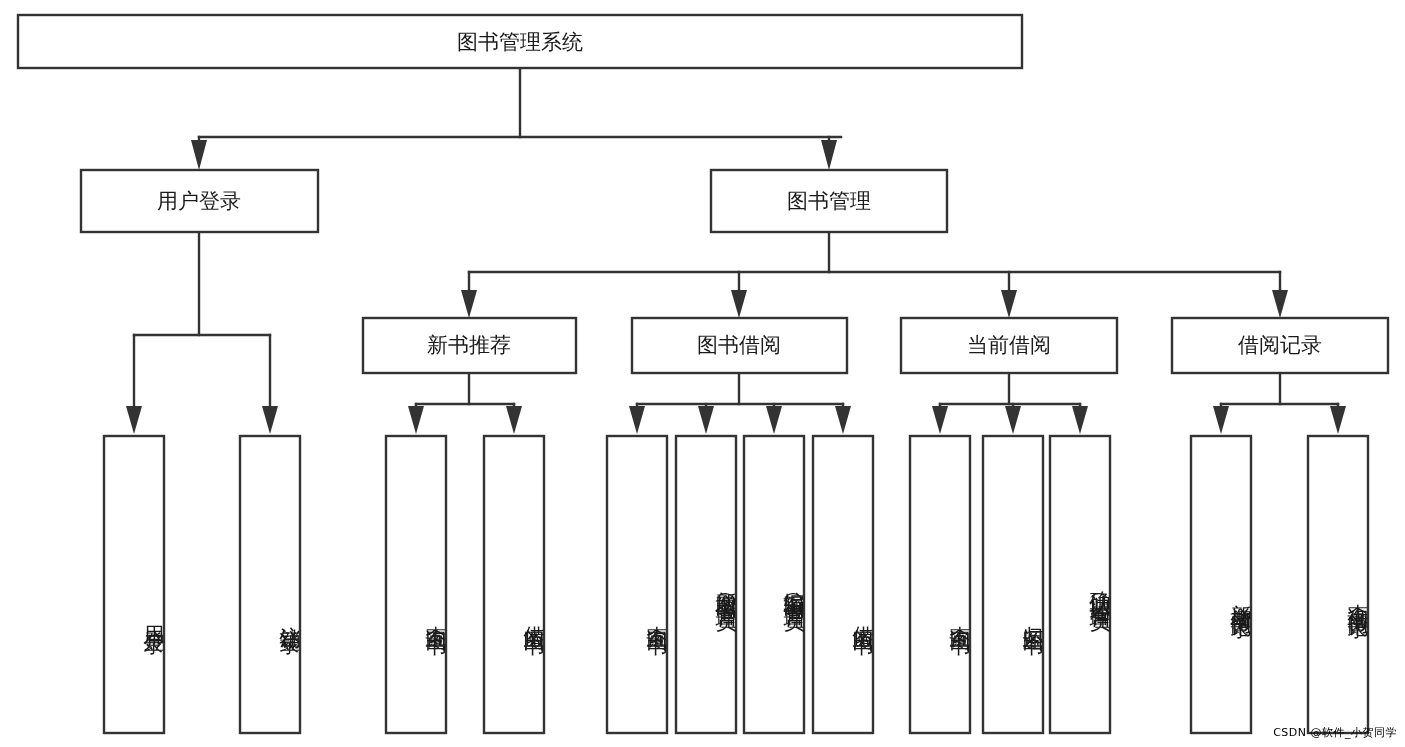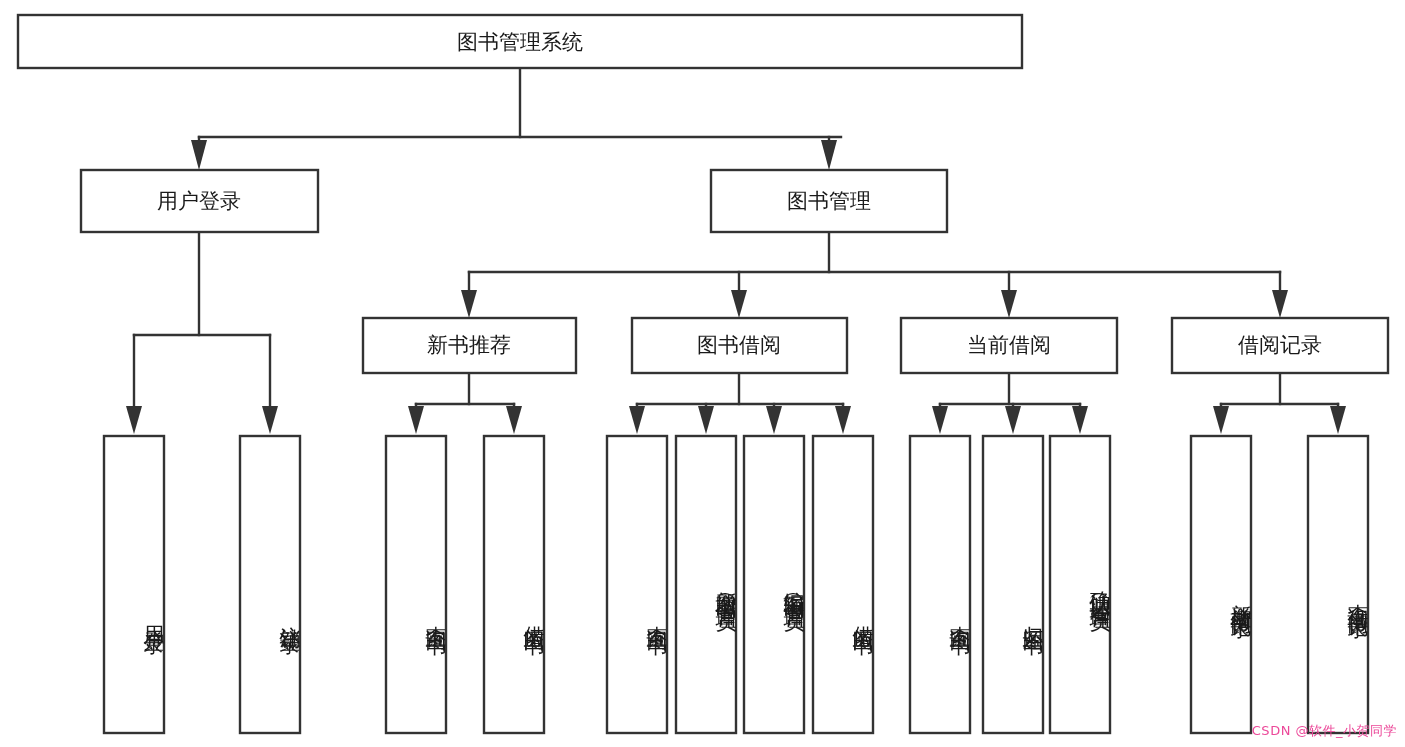--- a/index.html
+++ b/index.html
@@ -62,22 +62,22 @@
     align-items: flex-start;
     justify-content: center;
     white-space: nowrap;
     pointer-events: none;
   }
   .watermark {
     position: absolute;
     right: 8px;
     bottom: 6px;
     font-family: "DejaVu Sans", "Liberation Sans", sans-serif;
-    font-size: 13px;
-    color: #ec4899;
+    font-size: 11px;
+    color: #000000;
     letter-spacing: 0.5px;
     white-space: nowrap;
   }
 </style>
 </head>
 <body>
 
 <div id="diagram-root">
 
   <svg id="diagram-svg" viewBox="0 0 1405 747">

